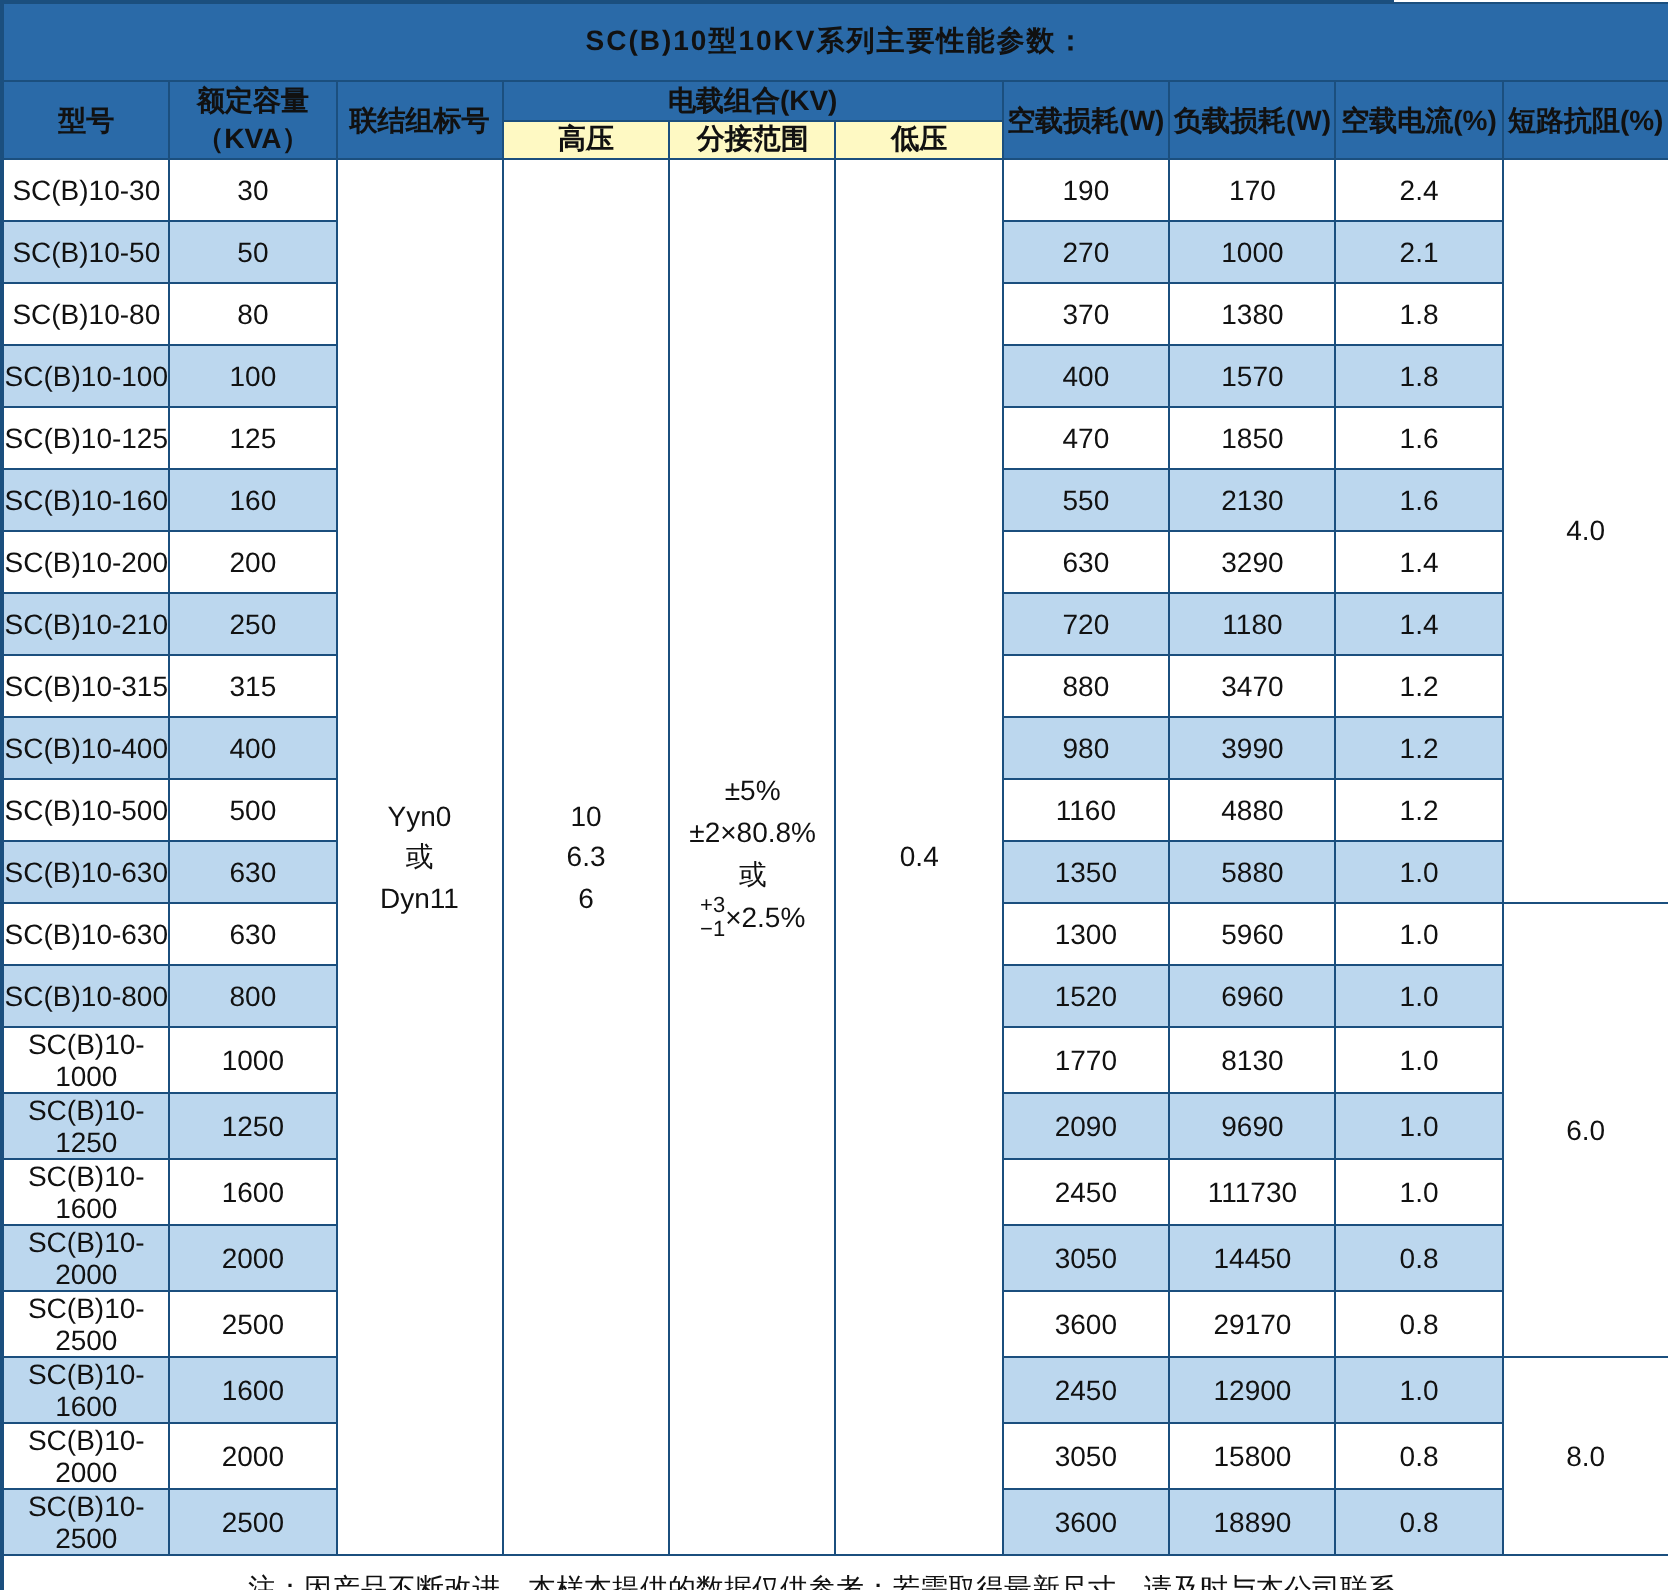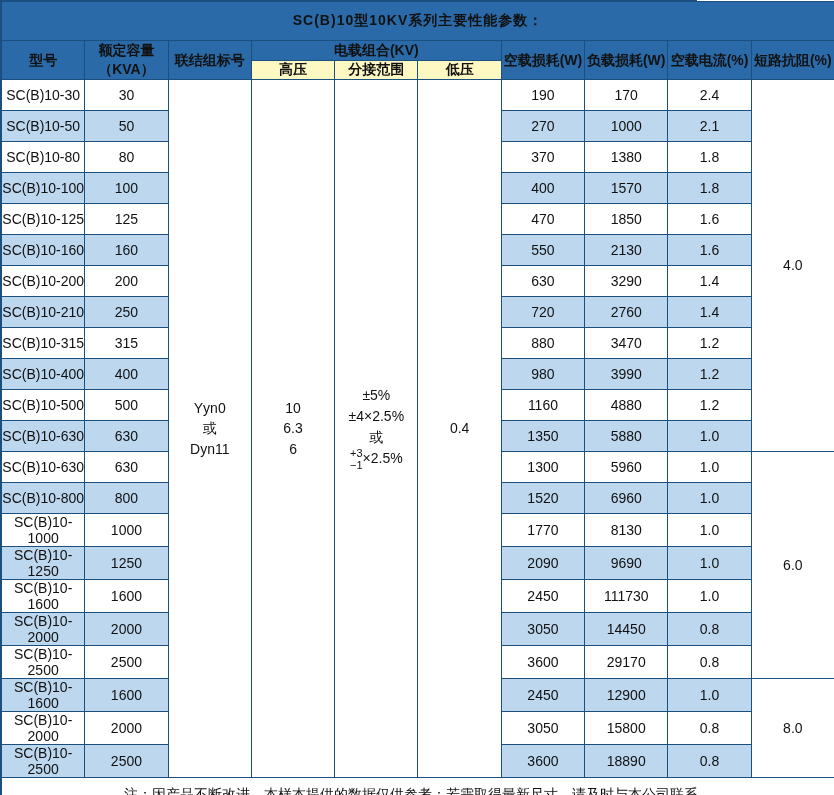--- a/index.html
+++ b/index.html
@@ -131,21 +131,21 @@
           <div>或</div>
           <div>Dyn11</div>
         </td>
         <td class="merged" rowspan="22">
           <div>10</div>
           <div>6.3</div>
           <div>6</div>
         </td>
         <td class="merged-small" rowspan="22">
           <div>±5%</div>
-          <div>±4×2.5%</div>
+          <div>±2×80.8%</div>
           <div>或</div>
           <div class="nowrap"><span class="frac"><span>+3</span><span>−1</span></span><span>×2.5%</span></div>
         </td>
         <td class="merged" rowspan="22">0.4</td>
         <td class="data">190</td>
         <td class="data">170</td>
         <td class="data">2.4</td>
         <td class="merged" rowspan="12">4.0</td>
       </tr>
 
@@ -188,21 +188,21 @@
         <td class="data">SC(B)10-200</td>
         <td class="data">200</td>
         <td class="data">630</td>
         <td class="data">3290</td>
         <td class="data">1.4</td>
       </tr>
       <tr class="row-alt">
         <td class="data">SC(B)10-210</td>
         <td class="data">250</td>
         <td class="data">720</td>
-        <td class="data">2760</td>
+        <td class="data">1180</td>
         <td class="data">1.4</td>
       </tr>
       <tr class="row-norm">
         <td class="data">SC(B)10-315</td>
         <td class="data">315</td>
         <td class="data">880</td>
         <td class="data">3470</td>
         <td class="data">1.2</td>
       </tr>
       <tr class="row-alt">

